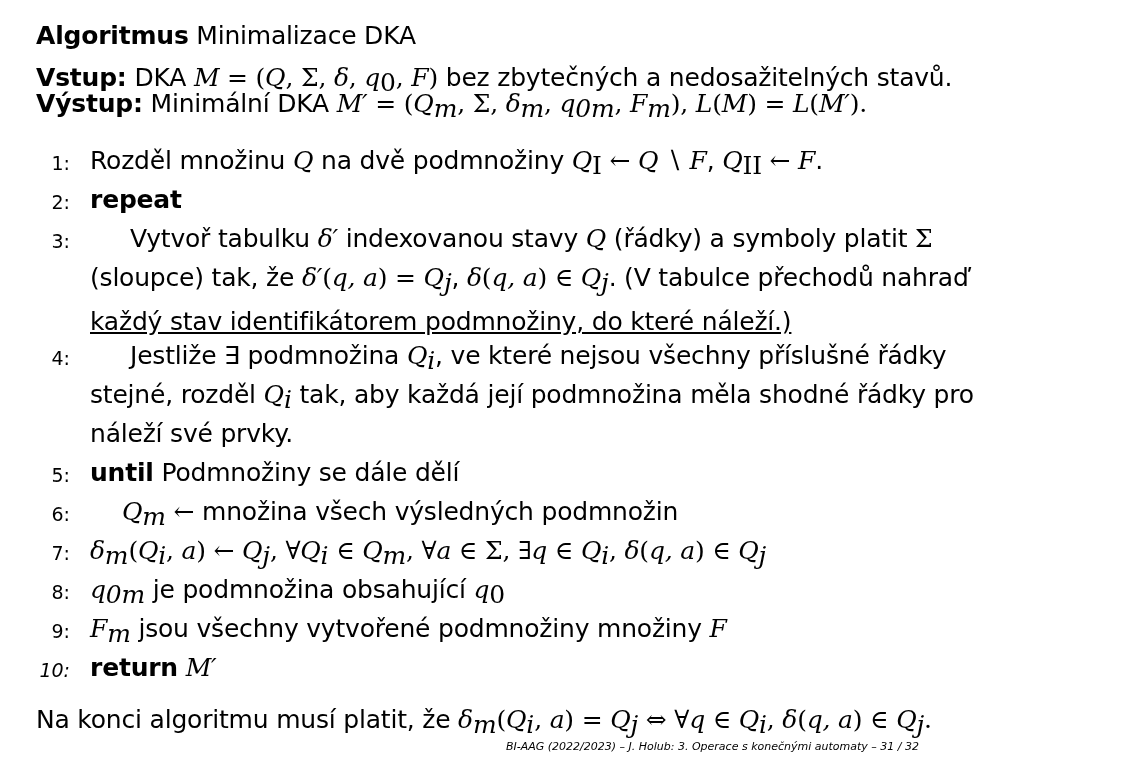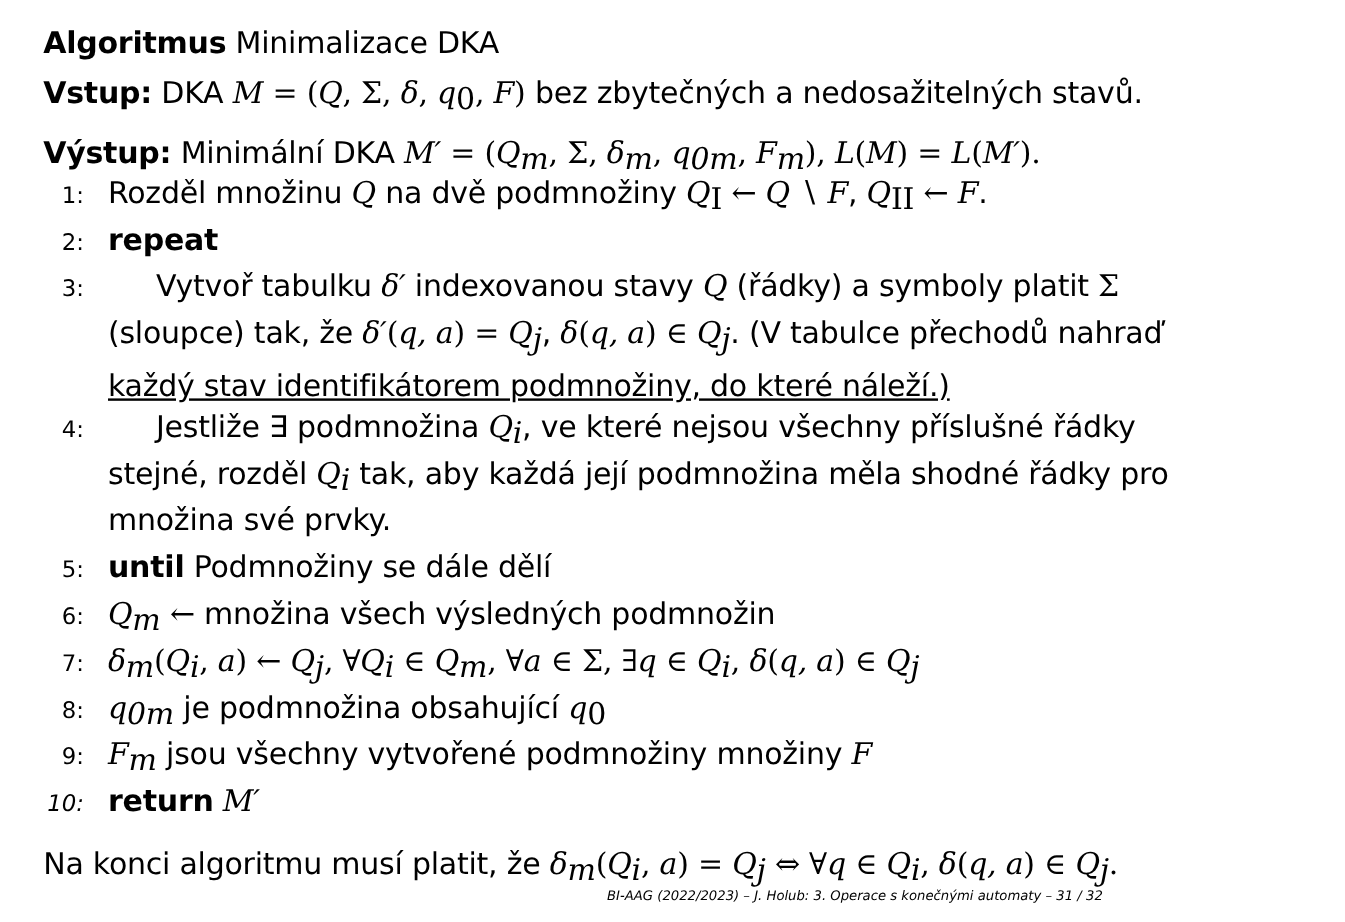--- a/index.html
+++ b/index.html
@@ -25,21 +25,21 @@
     <span>Minimalizace DKA</span>
   </div>
 
   <div class="line" style="top:62px;">
     <span class="b">Vstup:</span>
     <span>DKA</span>
     <span class="m">M</span> <span class="mu">= (</span><span class="m">Q</span><span class="mu">, Σ, </span><span class="m">δ</span><span class="mu">, </span><span class="m">q</span><sub class="mu">0</sub><span class="mu">, </span><span class="m">F</span><span class="mu">)</span>
     <span>bez zbytečných a nedosažitelných stavů.</span>
   </div>
 
-  <div class="line" style="top:112px;">
+  <div class="line" style="top:88px;">
     <span class="b">Výstup:</span>
     <span>Minimální DKA</span>
     <span class="m">M′</span> <span class="mu">= (</span><span class="m">Q</span><sub class="m">m</sub><span class="mu">, Σ, </span><span class="m">δ</span><sub class="m">m</sub><span class="mu">, </span><span class="m">q</span><sub class="m">0m</sub><span class="mu">, </span><span class="m">F</span><sub class="m">m</sub><span class="mu">), </span><span class="m">L</span><span class="mu">(</span><span class="m">M</span><span class="mu">) = </span><span class="m">L</span><span class="mu">(</span><span class="m">M′</span><span class="mu">).</span>
   </div>
 
   <div class="num" style="top:147px;">1:</div>
   <div class="body" style="top:141px;">
     <span>Rozděl množinu</span> <span class="m">Q</span> <span>na dvě podmnožiny</span> <span class="m">Q</span><sub class="mu">I</sub> <span class="mu">← </span><span class="m">Q</span><span class="mu"> ∖ </span><span class="m">F</span>, <span class="m">Q</span><sub class="mu">II</sub> <span class="mu">← </span><span class="m">F</span>.
   </div>
 
@@ -55,29 +55,29 @@
   </div>
   <div class="body" style="top:302px;text-decoration:underline;">každý stav identifikátorem podmnožiny, do které náleží.)</div>
 
   <div class="num" style="top:342px;">4:</div>
   <div class="body" style="top:336px; padding-left:40px;">
     <span>Jestliže ∃ podmnožina</span> <span class="m">Q</span><sub class="m">i</sub><span>, ve které nejsou všechny příslušné řádky</span>
   </div>
   <div class="body" style="top:375px;">
     <span>stejné, rozděl</span> <span class="m">Q</span><sub class="m">i</sub> <span>tak, aby každá její podmnožina měla shodné řádky pro</span>
   </div>
-  <div class="body" style="top:414px;">množina své prvky.</div>
+  <div class="body" style="top:414px;">náleží své prvky.</div>
 
   <div class="num" style="top:459px;">5:</div>
   <div class="body" style="top:453px;">
     <span class="b">until</span> <span>Podmnožiny se dále dělí</span>
   </div>
 
   <div class="num" style="top:498px;">6:</div>
-  <div class="body" style="top:492px;">
+  <div class="body" style="top:492px;margin-left:32px;">
     <span class="m">Q</span><sub class="m">m</sub> <span class="mu">← </span><span>množina všech výsledných podmnožin</span>
   </div>
 
   <div class="num" style="top:537px;">7:</div>
   <div class="body" style="top:531px;">
     <span class="m">δ</span><sub class="m">m</sub><span class="mu">(</span><span class="m">Q</span><sub class="m">i</sub><span class="mu">, </span><span class="m">a</span><span class="mu">) ← </span><span class="m">Q</span><sub class="m">j</sub><span class="mu">, ∀</span><span class="m">Q</span><sub class="m">i</sub><span class="mu"> ∈ </span><span class="m">Q</span><sub class="m">m</sub><span class="mu">, ∀</span><span class="m">a</span><span class="mu"> ∈ Σ, ∃</span><span class="m">q</span><span class="mu"> ∈ </span><span class="m">Q</span><sub class="m">i</sub><span class="mu">, </span><span class="m">δ</span><span class="mu">(</span><span class="m">q, a</span><span class="mu">) ∈ </span><span class="m">Q</span><sub class="m">j</sub>
   </div>
 
   <div class="num" style="top:576px;">8:</div>
   <div class="body" style="top:570px;">

